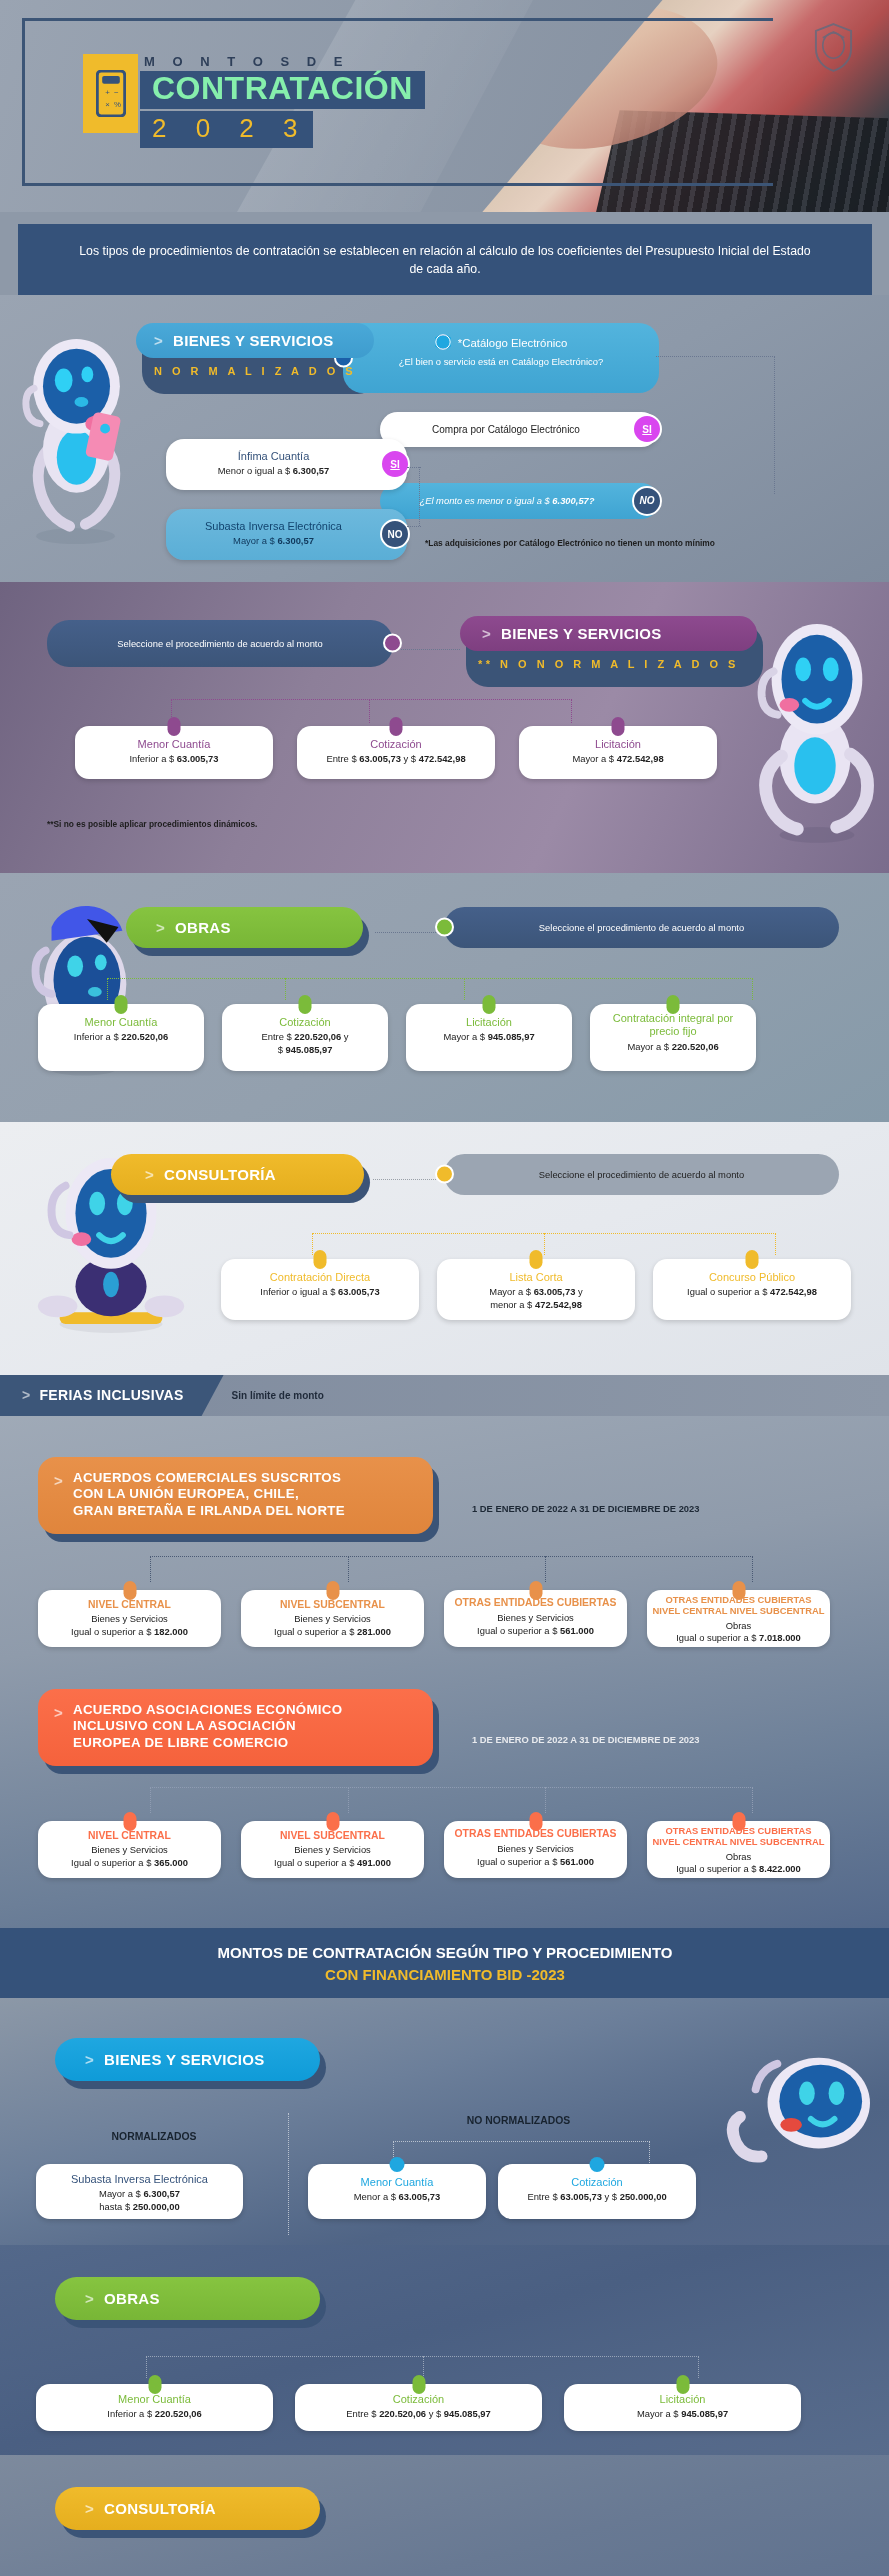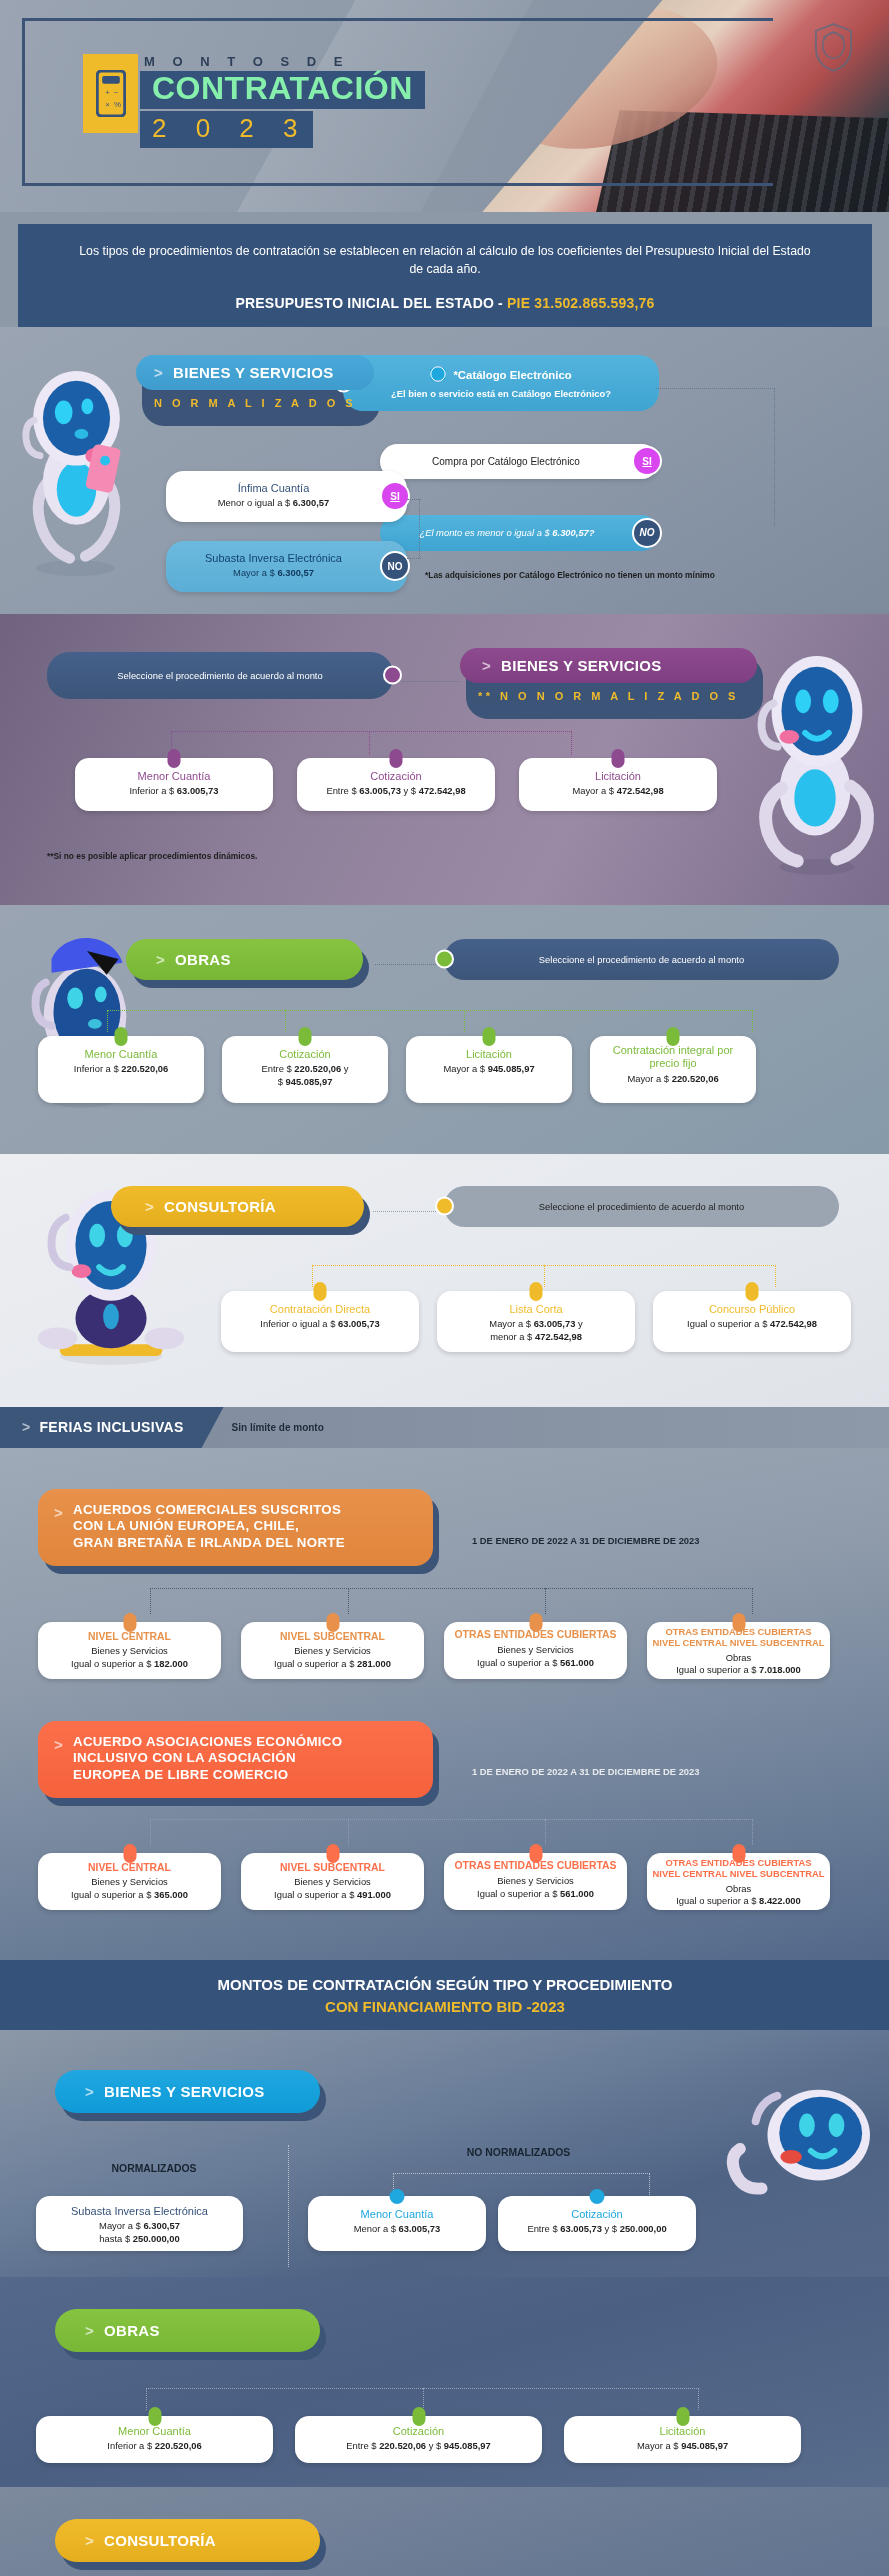--- a/index.html
+++ b/index.html
@@ -327,23 +327,20 @@
 
     <svg class="shield" viewBox="0 0 42 52">
       <path d="M21 2 L39 9 V27 C39 39 31 47 21 50 C11 47 3 39 3 27 V9 Z" fill="none" stroke="#5b6b80" stroke-width="2"></path>
       <ellipse cx="21" cy="24" rx="11" ry="13" fill="none" stroke="#5b6b80" stroke-width="1.6"></ellipse>
       <path d="M10 16 L21 10 L32 16" fill="none" stroke="#5b6b80" stroke-width="1.6"></path>
     </svg>
   </div>
 
   <div class="intro">
     <p>Los tipos de procedimientos de contratación se establecen en relación al cálculo de los coeficientes del Presupuesto Inicial del Estado de cada año.</p>
-    <div class="pie">
-      <span>PRESUPUESTO INICIAL DEL ESTADO - </span><span class="amt">PIE 31.502.865.593,76</span>
-    </div>
   </div>
 
   <div class="section sec-normalizados">
     <div style="position:relative; height:247px;">
 
       <svg class="robot" style="left:18px; top:18px;" width="117" height="215" viewBox="0 0 118 218">
         <ellipse cx="58" cy="208" rx="40" ry="8" fill="#7f8b9c" opacity=".45"></ellipse>
         <path d="M30 120 q-16 18 -6 48 q8 22 28 30" stroke="#d9d3e6" stroke-width="11" fill="none" stroke-linecap="round"></path>
         <path d="M88 118 q16 18 6 48 q-8 22 -26 30" stroke="#d9d3e6" stroke-width="11" fill="none" stroke-linecap="round"></path>
         <ellipse cx="59" cy="120" rx="34" ry="44" fill="#e8e4f2"></ellipse>
@@ -366,21 +363,21 @@
             <span class="chev">&gt;</span>
             <span>BIENES Y SERVICIOS</span>
           </div>
           <div class="pill-sub">N O R M A L I Z A D O S</div>
         </div>
       </div>
 
       <div class="dline-h" style="position:absolute; left:281px; top:43px; width:61px;"></div>
 
       <div style="position:absolute; left:343px; top:10px; width:316px;">
-        <div class="qbox" style="padding:11px 18px 12px 18px;font-weight:bold;">
+        <div class="qbox" style="padding:11px 18px 26px 18px;">
           <div class="lead-knob knob-blue" style="background:#1b5fa8;"></div>
           <div class="q1">
             <svg width="16" height="16" viewBox="0 0 16 16" style="vertical-align:-3px;margin-right:4px">
               <circle cx="8" cy="8" r="7.2" fill="#d02fb0"></circle>
               <path d="M8 1 a10 7 0 0 0 0 14 a10 7 0 0 0 0 -14" fill="#1fa7e0"></path>
               <circle cx="8" cy="8" r="7.2" fill="none" stroke="#fff" stroke-width="1"></circle>
             </svg>
             <span>*Catálogo Electrónico</span>
           </div>
           <div class="q2">¿El bien o servicio está en Catálogo Electrónico?</div>

